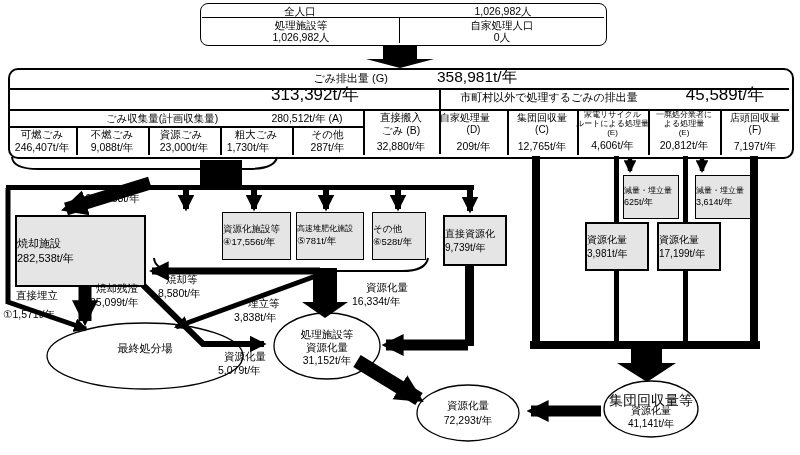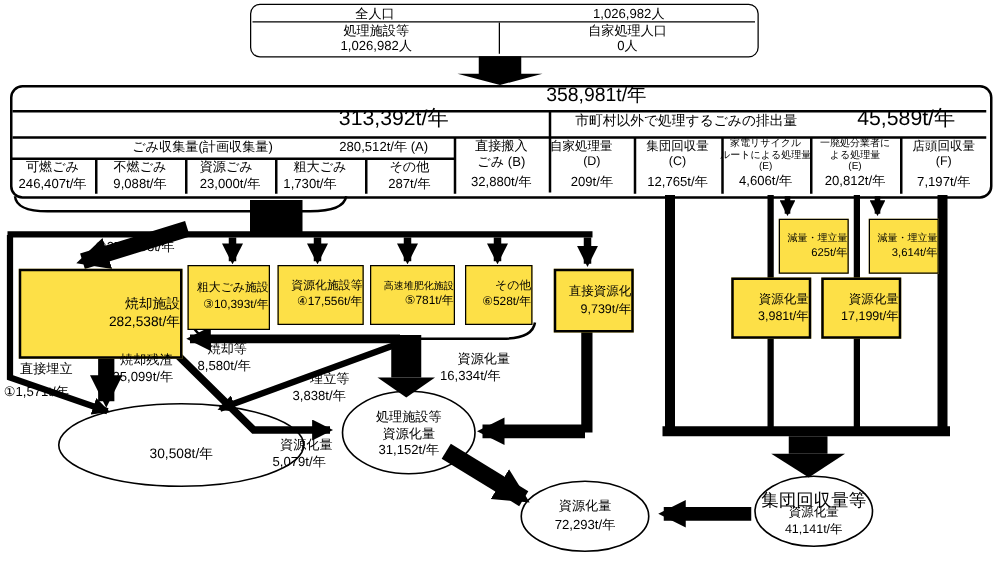--- a/index.html
+++ b/index.html
@@ -1,22 +1,22 @@
 <!DOCTYPE html>
 <html><head>
 <meta charset="utf-8">
 <style>
   html,body{margin:0;padding:0;background:#fff}
   #stage{position:relative;width:800px;height:455px;background:#fff;color:#000;
          font-family:"Liberation Sans",sans-serif;font-size:10.5px;overflow:hidden}
   .tbl{position:absolute;background:#fff;border:2px solid #000;border-radius:10px;z-index:1}
   .ln{position:absolute;background:#000;z-index:2}
   svg.layer{position:absolute;left:0;top:0;z-index:2}
-  .bx{position:absolute;background:#fde047;border:1.5px solid #000;display:flex;flex-direction:column;
-      align-items:flex-end;justify-content:center;text-align:center;line-height:1.35;z-index:3}
+  .bx{position:absolute;background:#e5e5e5;border:1.5px solid #000;display:flex;flex-direction:column;
+      align-items:flex-start;justify-content:center;text-align:center;line-height:1.35;z-index:3}
   .bw2{border-width:2px}
   .t{position:absolute;white-space:nowrap;line-height:1.15;z-index:4}
   .c{text-align:center}.r{text-align:right}
 </style>
 </head>
 <body>
 
 <div id="stage">
 
   <div class="tbl" style="left:200px;top:3px;width:405px;height:41px;border-width:1.5px;border-radius:8px"></div>
@@ -104,20 +104,21 @@
     <line x1="601" y1="411" x2="531" y2="411" stroke="#000" stroke-width="11" marker-end="url(#mfat)"></line>
   </svg>
 
   <div class="t c" style="left:200px;top:5px;width:200px">全人口</div>
   <div class="t c" style="left:400px;top:5px;width:206px">1,026,982人</div>
   <div class="t c" style="left:206px;top:19px;width:190px">処理施設等</div>
   <div class="t c" style="left:206px;top:31px;width:190px">1,026,982人</div>
   <div class="t c" style="left:402px;top:19px;width:200px">自家処理人口</div>
   <div class="t c" style="left:402px;top:31px;width:200px">0人</div>
 
+  <div class="t r" style="left:130px;top:72px;width:258px;font-size:11px">ごみ排出量 (G)</div>
   <div class="t" style="left:437px;top:68px;width:170px;font-size:15.5px">358,981t/年</div>
   <div class="t c" style="left:236px;top:85px;width:158px;font-size:17px">313,392t/年</div>
   <div class="t c" style="left:436px;top:91px;width:226px;font-size:11px">市町村以外で処理するごみの排出量</div>
   <div class="t c" style="left:660px;top:85px;width:130px;font-size:17px">45,589t/年</div>
   <div class="t c" style="left:78px;top:112px;width:168px">ごみ収集量(計画収集量)</div>
   <div class="t c" style="left:246px;top:112px;width:122px">280,512t/年 (A)</div>
 
   <div class="t c" style="left:8px;top:128px;width:68px">可燃ごみ</div>
   <div class="t c" style="left:8px;top:141px;width:68px">246,407t/年</div>
   <div class="t c" style="left:76px;top:128px;width:72px">不燃ごみ</div>
@@ -148,24 +149,20 @@
   <div class="t c" style="left:647px;top:128px;width:74px;font-size:8px">(E)</div>
   <div class="t c" style="left:647px;top:139px;width:74px">20,812t/年</div>
   <div class="t c" style="left:719px;top:112px;width:72px;font-size:10px">店頭回収量</div>
   <div class="t c" style="left:719px;top:124px;width:72px;font-size:10px">(F)</div>
   <div class="t c" style="left:719px;top:140px;width:72px">7,197t/年</div>
 
   <div class="bx bw2" style="left:15px;top:215px;width:127px;height:68px;font-size:11px">
     <span>焼却施設</span>
     <span>282,538t/年</span>
   </div>
-  <div class="bx" style="left:150px;top:212px;width:64px;height:50px;font-size:9.5px">
-    <span>粗大ごみ施設</span>
-    <span>③10,393t/年</span>
-  </div>
   <div class="bx" style="left:222px;top:212px;width:67px;height:46px;font-size:9.5px">
     <span>資源化施設等</span>
     <span>④17,556t/年</span>
   </div>
   <div class="bx" style="left:296px;top:212px;width:66px;height:46px;font-size:9.5px">
     <span style="font-size:8px">高速堆肥化施設</span>
     <span>⑤781t/年</span>
   </div>
   <div class="bx" style="left:372px;top:212px;width:52px;height:46px;font-size:9.5px">
     <span>その他</span>
@@ -185,21 +182,21 @@
   </div>
   <div class="bx bw2" style="left:585px;top:222px;width:60px;height:45px;font-size:10px">
     <span>資源化量</span>
     <span>3,981t/年</span>
   </div>
   <div class="bx bw2" style="left:657px;top:222px;width:60px;height:45px;font-size:10px">
     <span>資源化量</span>
     <span>17,199t/年</span>
   </div>
 
-  <div class="t c" style="left:47px;top:357px;width:196px;font-size:11px">30,508t/年</div>
+  <div class="t c" style="left:47px;top:342px;width:196px;font-size:11px">最終処分場</div>
   <div class="t c" style="left:275px;top:328px;width:104px">処理施設等</div>
   <div class="t c" style="left:275px;top:341px;width:104px">資源化量</div>
   <div class="t c" style="left:275px;top:354px;width:104px">31,152t/年</div>
   <div class="t c" style="left:418px;top:399px;width:100px">資源化量</div>
   <div class="t c" style="left:418px;top:414px;width:100px">72,293t/年</div>
   <div class="t c" style="left:604px;top:392px;width:94px;font-size:14px">集団回収量等</div>
   <div class="t c" style="left:604px;top:405px;width:94px;font-size:10px">資源化量</div>
   <div class="t c" style="left:604px;top:418px;width:94px;font-size:10px">41,141t/年</div>
 
   <div class="t" style="left:76px;top:192px">②273,958t/年</div>

